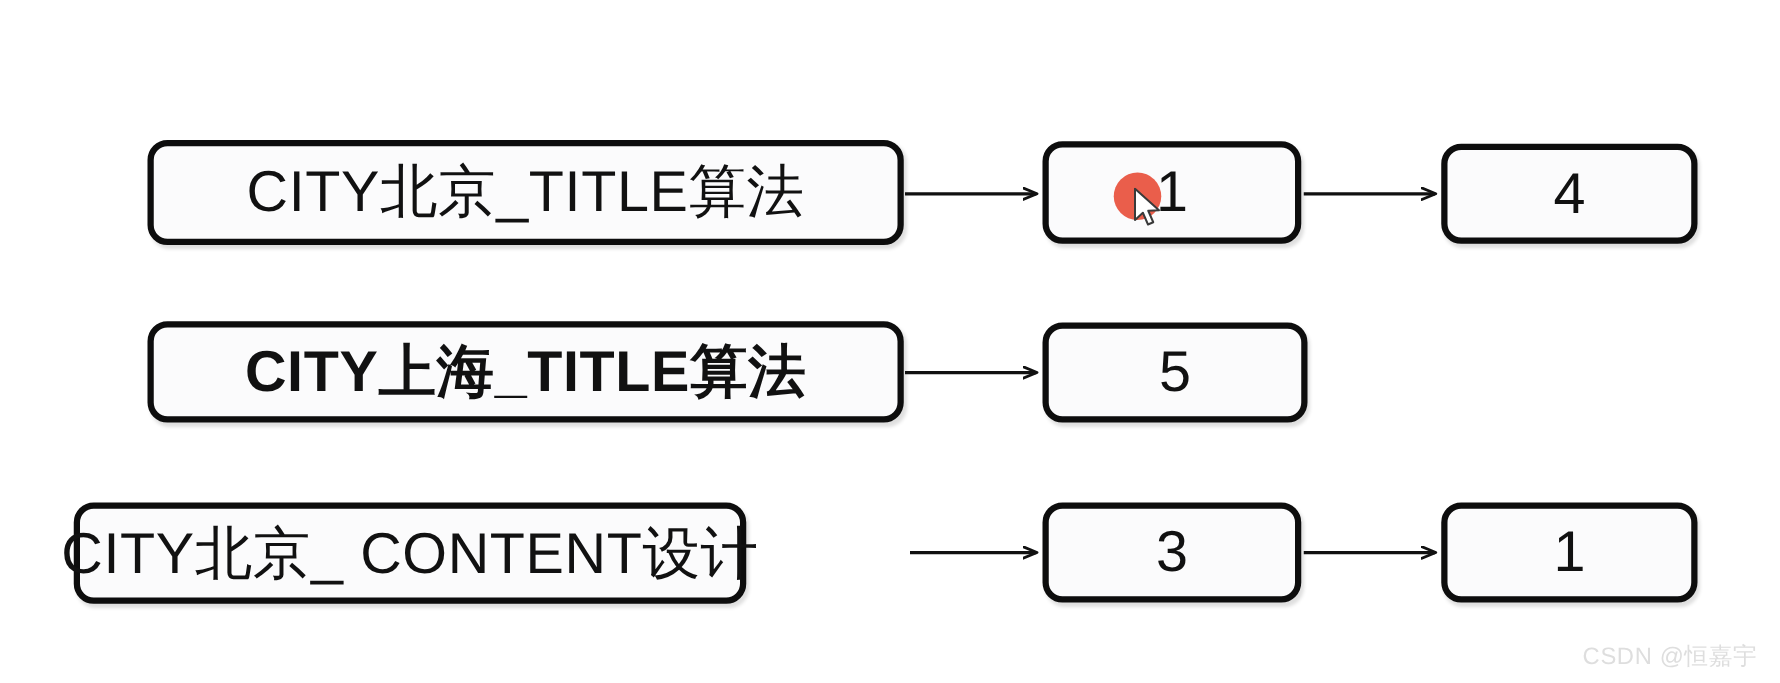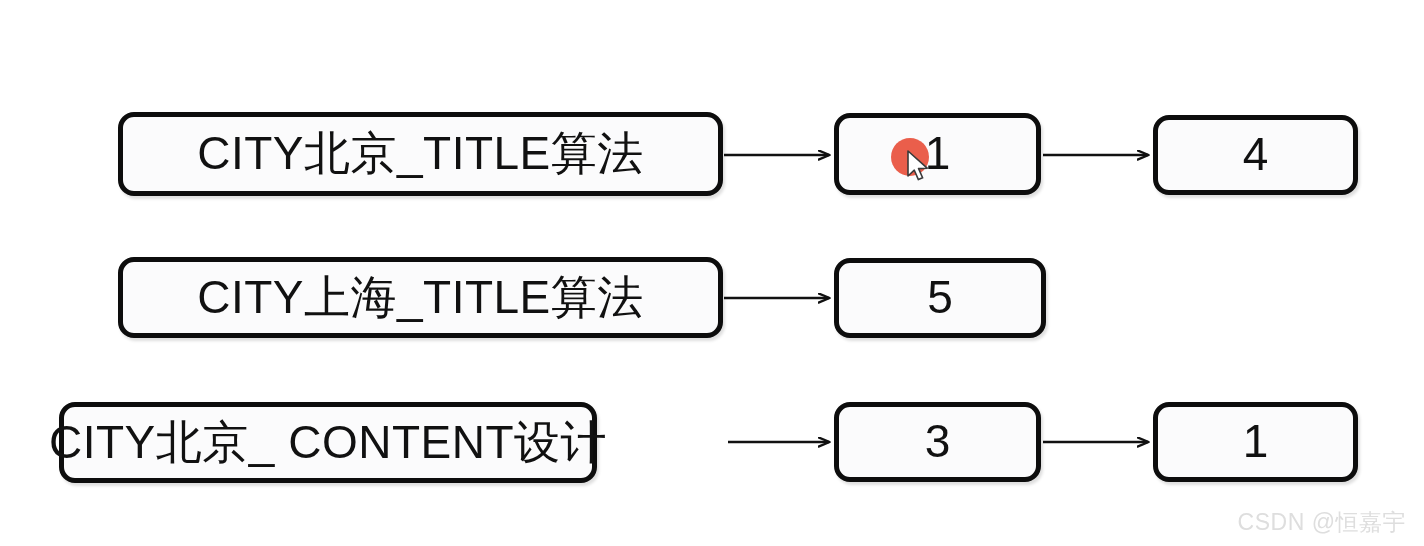--- a/index.html
+++ b/index.html
@@ -72,21 +72,21 @@
     position: absolute;
     width: 26px;
     height: 34px;
   }
 
   
   #watermark {
     position: absolute;
     right: 18px;
     bottom: 8px;
-    font-size: 23px;
+    font-size: 19px;
     color: #dedede;
     letter-spacing: 0.5px;
     white-space: nowrap;
     font-family: "Liberation Sans", "DejaVu Sans", sans-serif;
   }
 </style>
 </head>
 <body>
 
 <div id="canvas">
@@ -117,21 +117,21 @@
 
   <div class="node num-node" style="left:1153px; top:115px; width:205px; height:80px;">
     <span class="node-text">4</span>
   </div>
 
   <div class="click-dot" style="left:891px; top:138px;"></div>
   <svg class="cursor-arrow" style="left:906px; top:150px;" viewBox="0 0 26 34">
     <path d="M2,1 L2,26 L8.3,20.2 L12.4,29.6 L16.6,27.8 L12.6,18.6 L21.2,18.2 Z" fill="#ffffff" stroke="#3a3a3a" stroke-width="1.6" stroke-linejoin="round"></path>
   </svg>
 
-  <div class="node label-node" style="left:118px; top:257px; width:605px; height:81px;">
+  <div class="node label-node" style="left:118px; top:257px; width:605px; height:81px;font-weight:bold;">
     <span class="node-text">CITY上海_TITLE算法</span>
   </div>
 
   <div class="node num-node" style="left:834px; top:258px; width:212px; height:80px;">
     <span class="node-text">5</span>
   </div>
 
   <div class="node label-node" style="left:59px; top:402px; width:538px; height:81px;">
     <span class="node-text">CITY北京_ CONTENT设计</span>
   </div>

